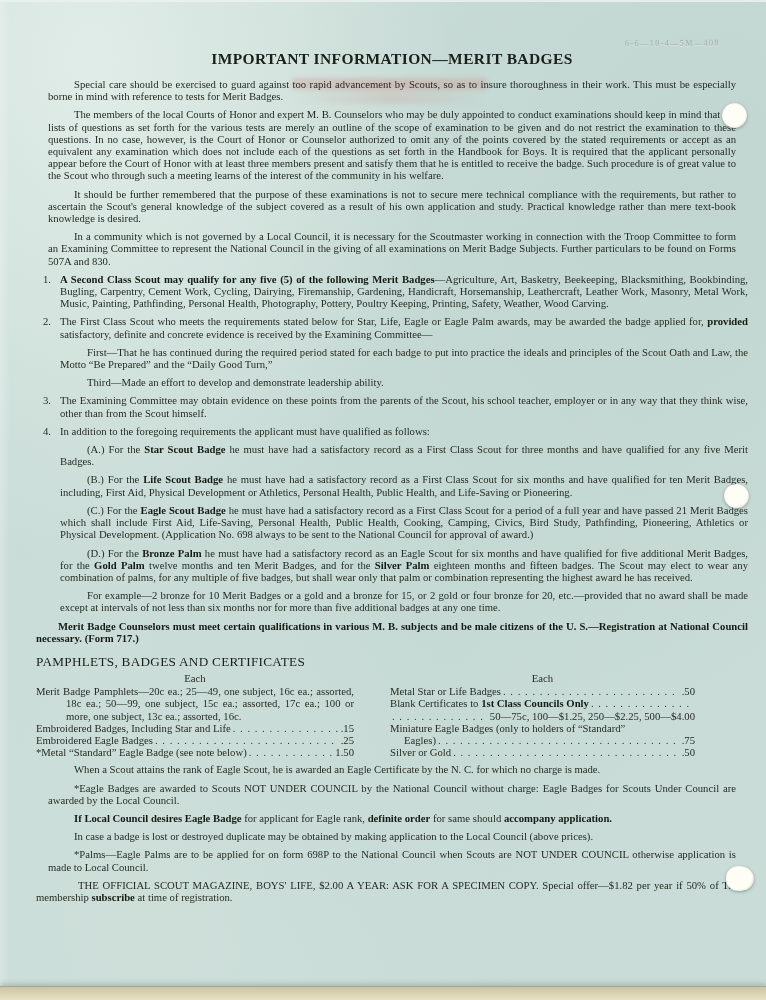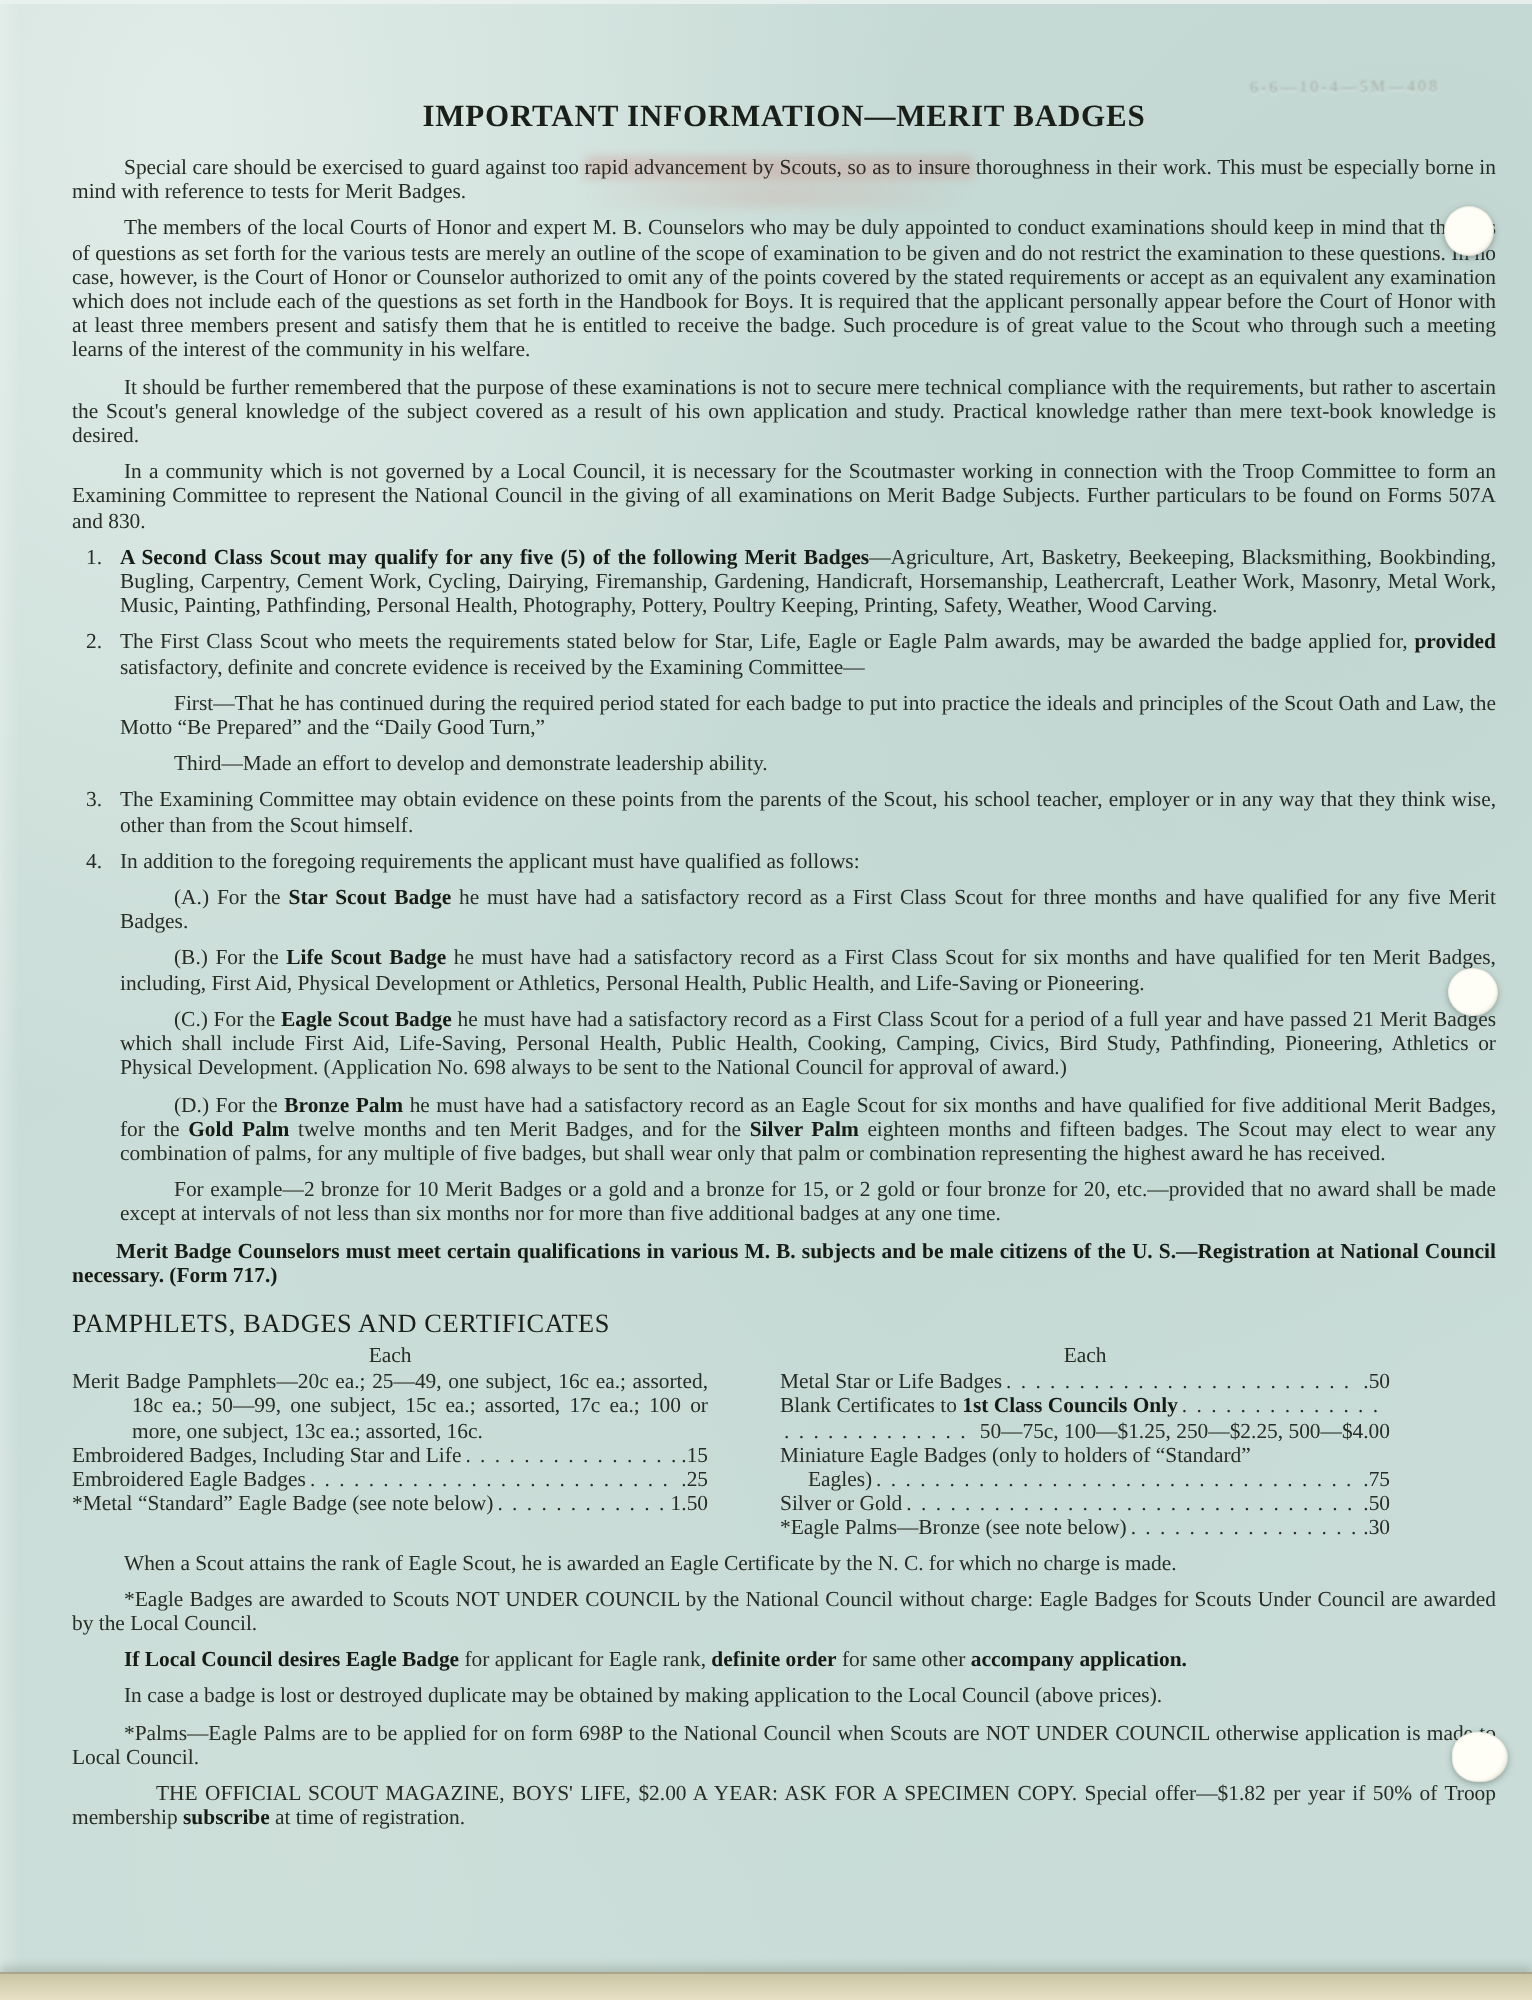--- a/index.html
+++ b/index.html
@@ -31,21 +31,21 @@
     position:absolute;top:78px;left:292px;width:195px;height:26px;pointer-events:none;
     background:
       linear-gradient(0deg, rgba(0,0,0,0) 0 55%, rgba(205,128,120,.28) 56% 100%),
       radial-gradient(ellipse at 50% 80%, rgba(205,128,120,.20), rgba(205,128,120,0) 70%);
     filter:blur(2.2px);border-radius:4px;
   }
   h1.title{
     margin:0 0 11px;font-size:15.5px;line-height:17px;font-weight:bold;
     text-align:center;letter-spacing:.4px;color:#1a1f19;
   }
-  p.para{margin:0 0 6px;text-align:justify;text-indent:26px;}
+  p.para{margin:0 12px 6px;text-align:justify;text-indent:26px;}
   .b{font-weight:bold;color:#161b15;}
   .item{position:relative;padding-left:24px;margin-bottom:6px;}
   .item .num{position:absolute;left:7px;top:0;}
   .item p{margin:0 0 6px;text-align:justify;}
   .item p:last-child{margin-bottom:0;}
   .item p.sub{text-indent:27px;}
   p.counselor{margin:0 0 8px;text-align:justify;text-indent:22px;font-weight:bold;color:#161b15;}
   h2.subhead{margin:10px 0 3px;font-size:13.2px;line-height:15px;font-weight:normal;text-align:left;letter-spacing:.3px;color:#1a1f19;}
   .cols{display:flex;margin-bottom:5px;}
   .col-left{width:318px;margin-right:36px;flex:none;}
@@ -168,33 +168,28 @@
             <div class="price-row ind">
               <span class="lbl"><span>Eagles)</span></span>
               <span class="dots"></span>
               <span class="amt">.75</span>
             </div>
             <div class="price-row">
               <span class="lbl"><span>Silver or Gold</span></span>
               <span class="dots"></span>
               <span class="amt">.50</span>
             </div>
-            <div class="price-row">
-              <span class="lbl"><span>*Eagle Palms—Bronze (see note below)</span></span>
-              <span class="dots"></span>
-              <span class="amt">.30</span>
-            </div>
           </div>
       </div>
     </div>
 
     <section class="notes">
       <p class="para"><span>When a Scout attains the rank of Eagle Scout, he is awarded an Eagle Certificate by the N. C. for which no charge is made.</span></p>
       <p class="para"><span>*Eagle Badges are awarded to Scouts NOT UNDER COUNCIL by the National Council without charge: Eagle Badges for Scouts Under Council are awarded by the Local Council.</span></p>
-      <p class="para"><span class="b">If Local Council desires Eagle Badge</span><span> for applicant for Eagle rank, </span><span class="b">definite order</span><span> for same other </span><span class="b">accompany application.</span></p>
+      <p class="para"><span class="b">If Local Council desires Eagle Badge</span><span> for applicant for Eagle rank, </span><span class="b">definite order</span><span> for same should </span><span class="b">accompany application.</span></p>
       <p class="para"><span>In case a badge is lost or destroyed duplicate may be obtained by making application to the Local Council (above prices).</span></p>
       <p class="para"><span>*Palms—Eagle Palms are to be applied for on form 698P to the National Council when Scouts are NOT UNDER COUNCIL otherwise application is made to Local Council.</span></p>
       <p class="magazine"><span>THE OFFICIAL SCOUT MAGAZINE, BOYS' LIFE, $2.00 A YEAR: ASK FOR A SPECIMEN COPY.  Special offer—$1.82 per year if 50% of Troop membership </span><span class="b">subscribe</span><span> at time of registration.</span></p>
     </section>
   </div>
 
   <div class="hole h1"></div>
   <div class="hole h2"></div>
   <div class="hole h3"></div>
   <div class="bottom-strip"></div>

